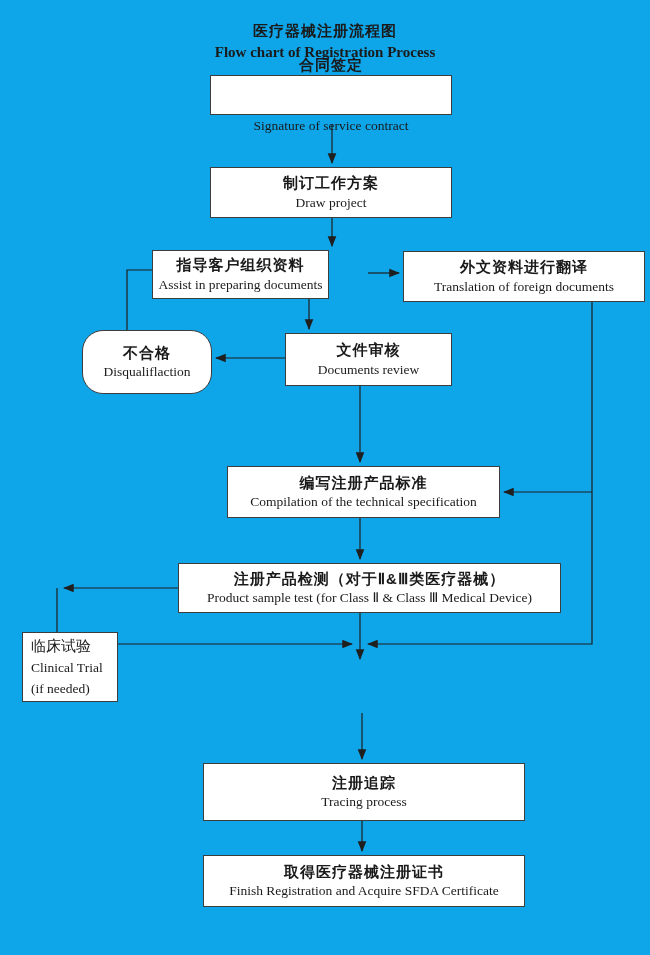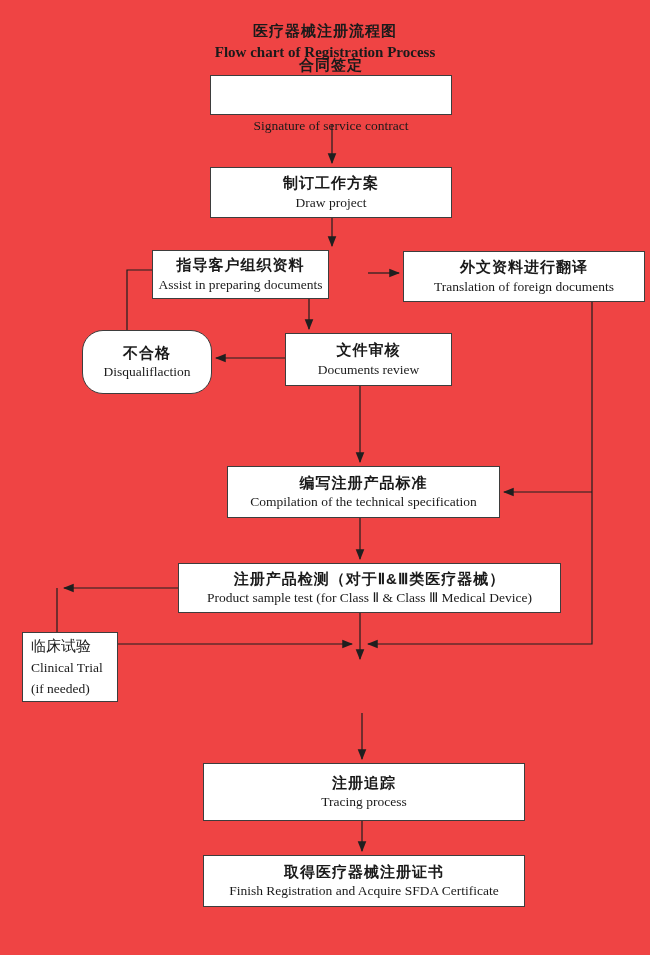--- a/index.html
+++ b/index.html
@@ -1,20 +1,20 @@
 <!DOCTYPE html>
 <html><head>
 <meta charset="utf-8">
 <style>
   html, body { margin: 0; padding: 0; background: #ffffff; }
   #canvas {
     position: relative;
     width: 650px;
     height: 955px;
-    background: #ef4444;
+    background: #0ea5e9;
     font-family: "Liberation Sans", sans-serif;
     color: #1a1a1a;
     overflow: hidden;
   }
   .title-cn {
     position: absolute; left: 0; top: 22px; width: 650px;
     text-align: center; font-size: 15px; font-weight: 700;
     letter-spacing: 1px;
     font-family: "Liberation Sans", sans-serif;
   }

